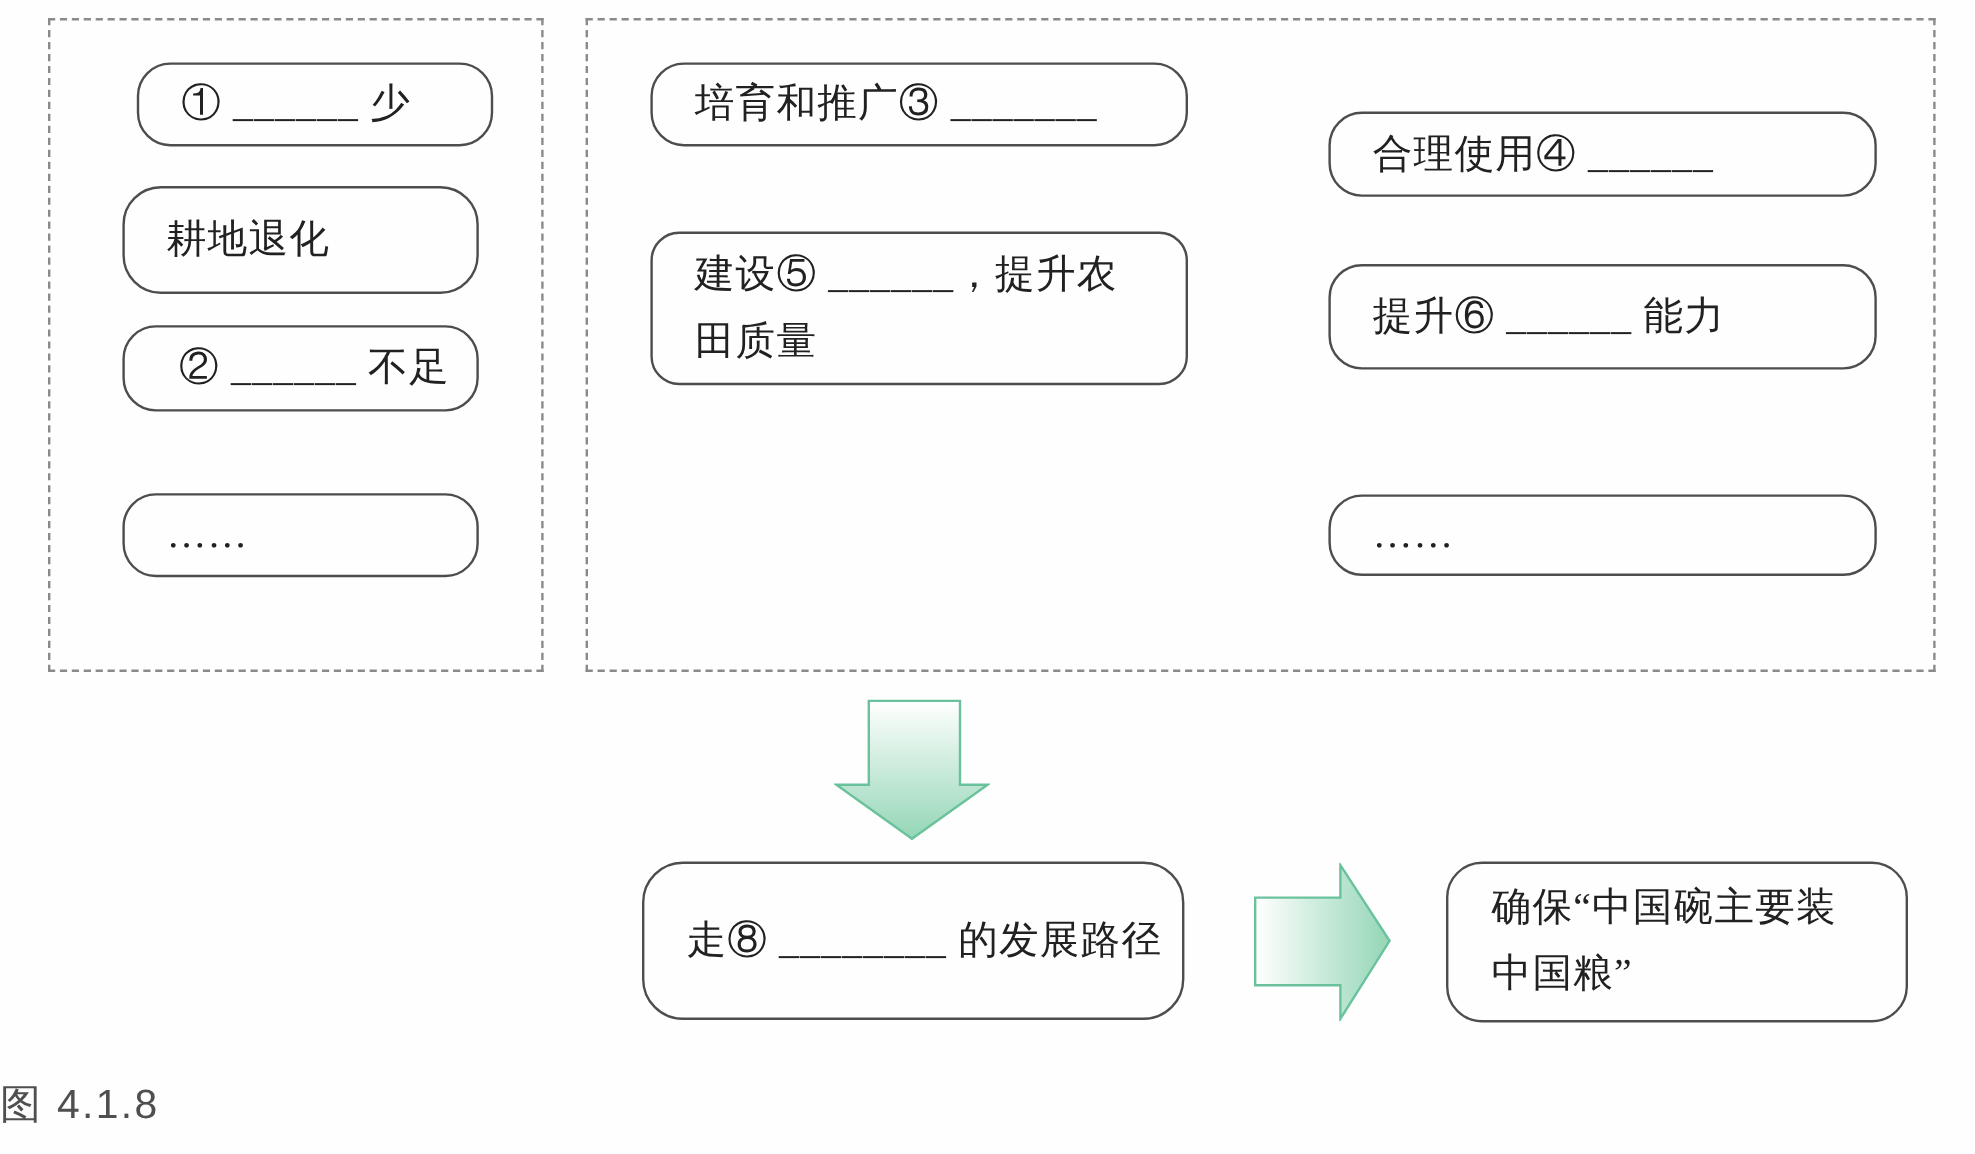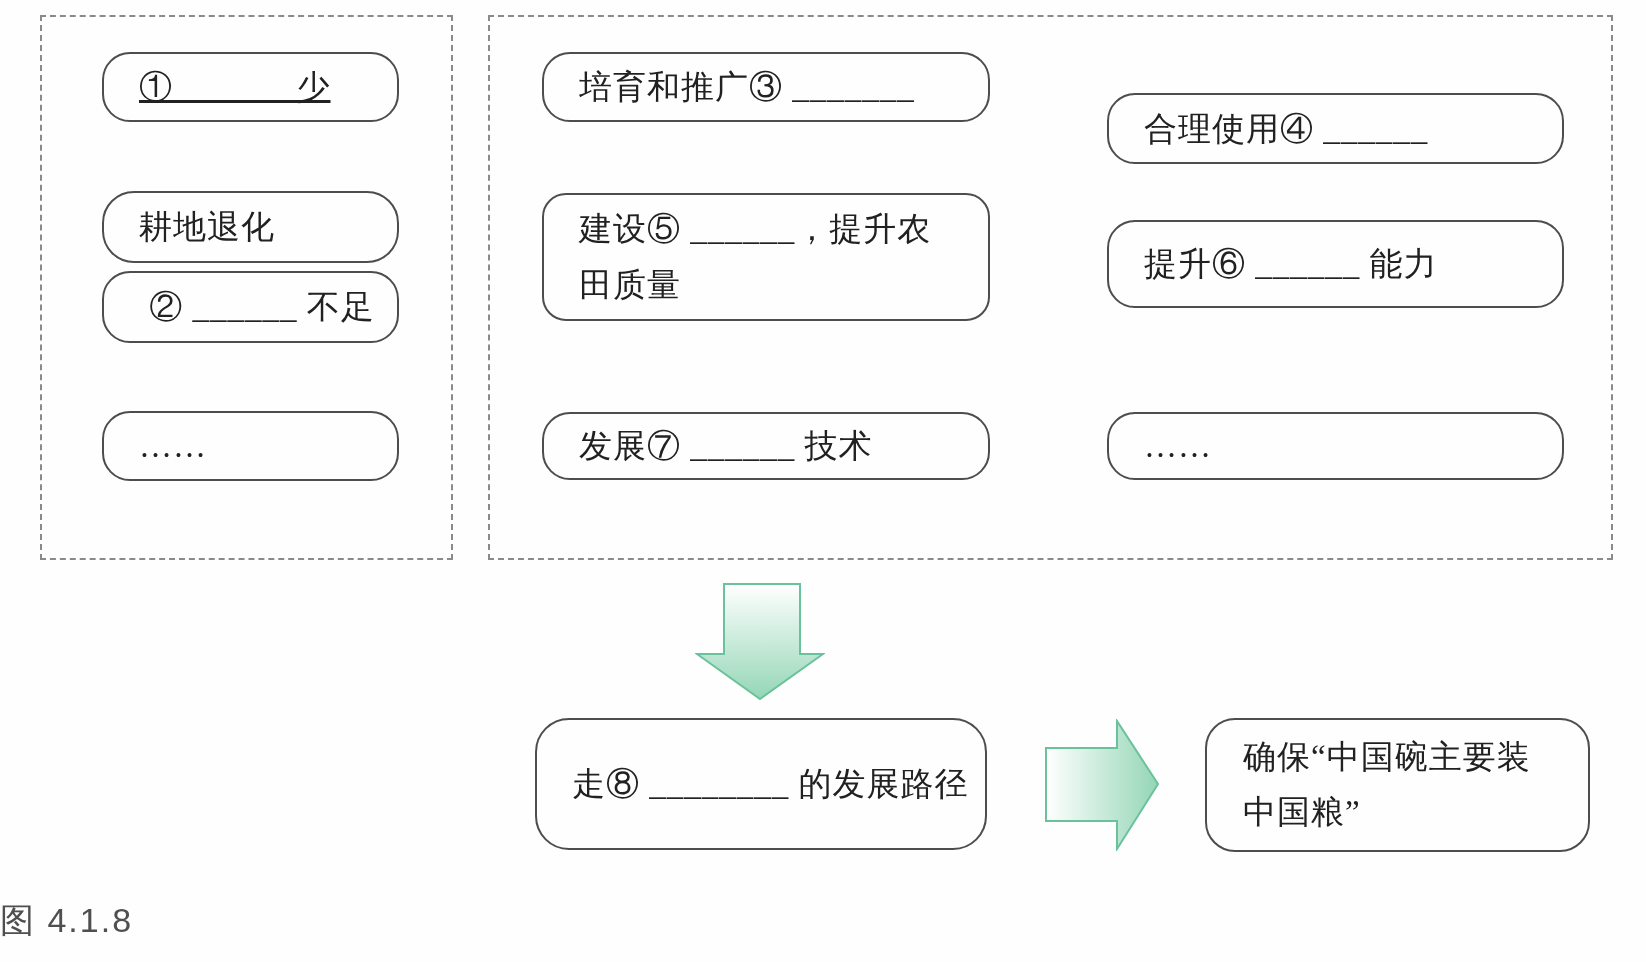--- a/index.html
+++ b/index.html
@@ -34,44 +34,41 @@
     text-align:left; font-size:34px; color:var(--caption-text);
     font-family:"Liberation Sans","DejaVu Sans",sans-serif; letter-spacing:2px;
   }
 </style>
 </head>
 <body>
 
 <div class="canvas">
 
   <div class="panel" style="left:40px; top:15px; width:413px; height:545px;">
-    <div class="pill" style="left:60px; top:35px;  width:297px; height:70px; border-radius:28px;text-decoration:underline;">
+    <div class="pill" style="left:72px; top:35px;  width:297px; height:70px; border-radius:28px;">
       <span>① ______ 少</span>
     </div>
-    <div class="pill" style="left:60px; top:138px; width:297px; height:72px; border-radius:32px;margin-top:36px;">
+    <div class="pill" style="left:60px; top:138px; width:297px; height:90px; border-radius:32px;">
       <span>耕地退化</span>
     </div>
     <div class="pill" style="left:60px; top:254px; width:297px; height:72px; border-radius:28px;justify-content:center;">
       <span>② ______ 不足</span>
     </div>
     <div class="pill" style="left:60px; top:394px; width:297px; height:70px; border-radius:28px;">
       <span>……</span>
     </div>
   </div>
 
   <div class="panel" style="left:488px; top:15px; width:1125px; height:545px;">
     <div class="pill" style="left:52px; top:35px;  width:448px; height:70px; border-radius:28px;">
       <span>培育和推广③ _______</span>
     </div>
     <div class="pill" style="left:52px; top:176px; width:448px; height:128px; border-radius:24px;">
       <span>建设⑤ ______，提升农
 田质量</span>
-    </div>
-    <div class="pill" style="left:52px; top:395px; width:448px; height:68px; border-radius:28px;">
-      <span>发展⑦ ______ 技术</span>
     </div>
 
     <div class="pill" style="left:617px; top:34px;  width:457px; height:71px; border-radius:28px;margin-top:42px;">
       <span>合理使用④ ______</span>
     </div>
     <div class="pill" style="left:617px; top:203px; width:457px; height:88px; border-radius:28px;">
       <span>提升⑥ ______ 能力</span>
     </div>
     <div class="pill" style="left:617px; top:395px; width:457px; height:68px; border-radius:28px;">
       <span>……</span>

